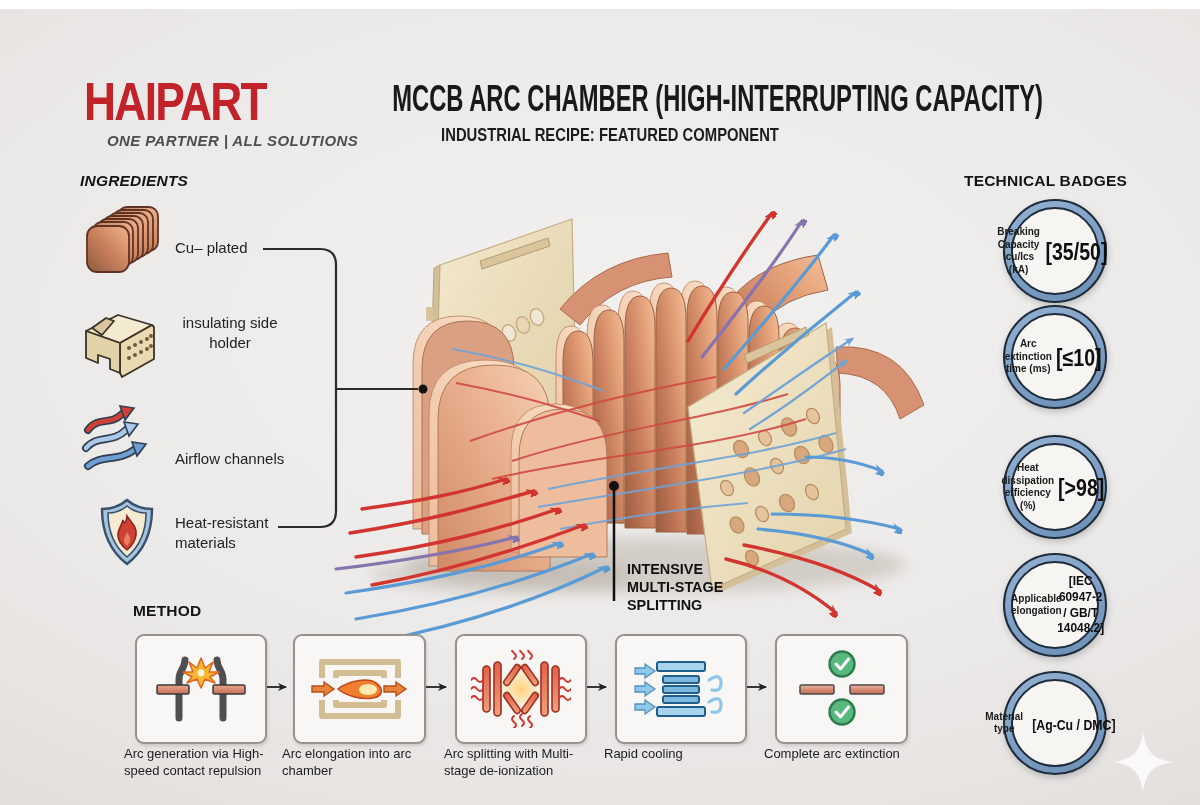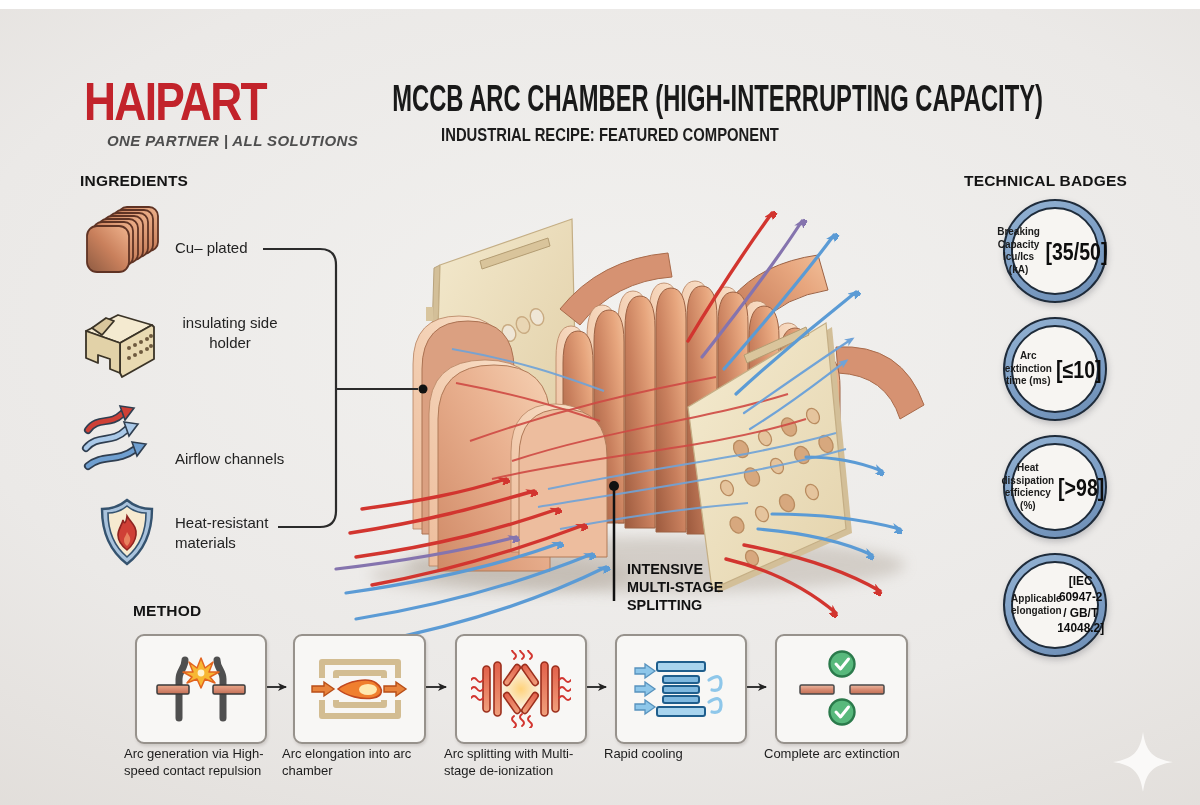--- a/index.html
+++ b/index.html
@@ -244,21 +244,21 @@
   <div class="txt logo">
     <div class="logo-brand">HAIPART</div>
     <div class="logo-tagline">ONE PARTNER | ALL SOLUTIONS</div>
   </div>
 
   <div class="txt header">
     <div class="title">MCCB ARC CHAMBER (HIGH-INTERRUPTING CAPACITY)</div>
     <div class="subtitle">INDUSTRIAL RECIPE: FEATURED COMPONENT</div>
   </div>
 
-  <div class="txt sec-heading" style="left:80px;top:163px;">INGREDIENTS</div>
+  <div class="txt sec-heading" style="left:80px;top:163px;font-style:italic;">INGREDIENTS</div>
 
   <svg class="txt" style="left:78px;top:190px;" width="88" height="92" viewBox="0 0 88 92">
     <defs>
       <linearGradient id="cuP" x1="0" y1="1" x2="1" y2="0">
         <stop offset="0" stop-color="#8d5a41"></stop>
           <stop offset=".5" stop-color="#c9805c"></stop>
           <stop offset="1" stop-color="#f0b48e"></stop>
       </linearGradient>
     </defs>
     <g stroke="#5f3324" stroke-width="1.8" fill="url(#cuP)">
@@ -325,36 +325,42 @@
   </div>
 
   <div class="txt sec-heading" style="left:964px;top:163px;">TECHNICAL BADGES</div>
 
   <div class="badge" style="top:190px;">
     <div class="badge-inner">
       <div class="badge-label">Breaking Capacity Icu/Ics (kA)</div>
       <div class="badge-value badge-value--big">[35/50]</div>
     </div>
   </div>
-  <div class="badge" style="top:308px;">
+  <div class="badge" style="top:296px;">
     <div class="badge-inner">
       <div class="badge-label">Arc extinction time (ms)</div>
       <div class="badge-value badge-value--big">[≤10]</div>
     </div>
   </div>
   <div class="badge" style="top:426px;">
     <div class="badge-inner">
       <div class="badge-label">Heat dissipation efficiency (%)</div>
       <div class="badge-value badge-value--big">[&gt;98]</div>
     </div>
   </div>
   <div class="badge" style="top:544px;">
     <div class="badge-inner">
       <div class="badge-label">Applicable elongation</div>
       <div class="badge-value badge-value--std">[IEC 60947-2 / GB/T 14048.2]</div>
+    </div>
+  </div>
+  <div class="badge" style="top:662px;">
+    <div class="badge-inner">
+      <div class="badge-label">Material type</div>
+      <div class="badge-value badge-value--med">[Ag-Cu / DMC]</div>
     </div>
   </div>
 
   <div class="txt sec-heading" style="left:133px;top:593px;">METHOD</div>
 
   <div class="mbox" style="left:135px;">
     <svg width="100" height="78" viewBox="0 0 100 78">
       <defs>
           <linearGradient id="cuBar" x1="0" y1="0" x2="0" y2="1">
         <stop offset="0" stop-color="#e8a888"></stop>

